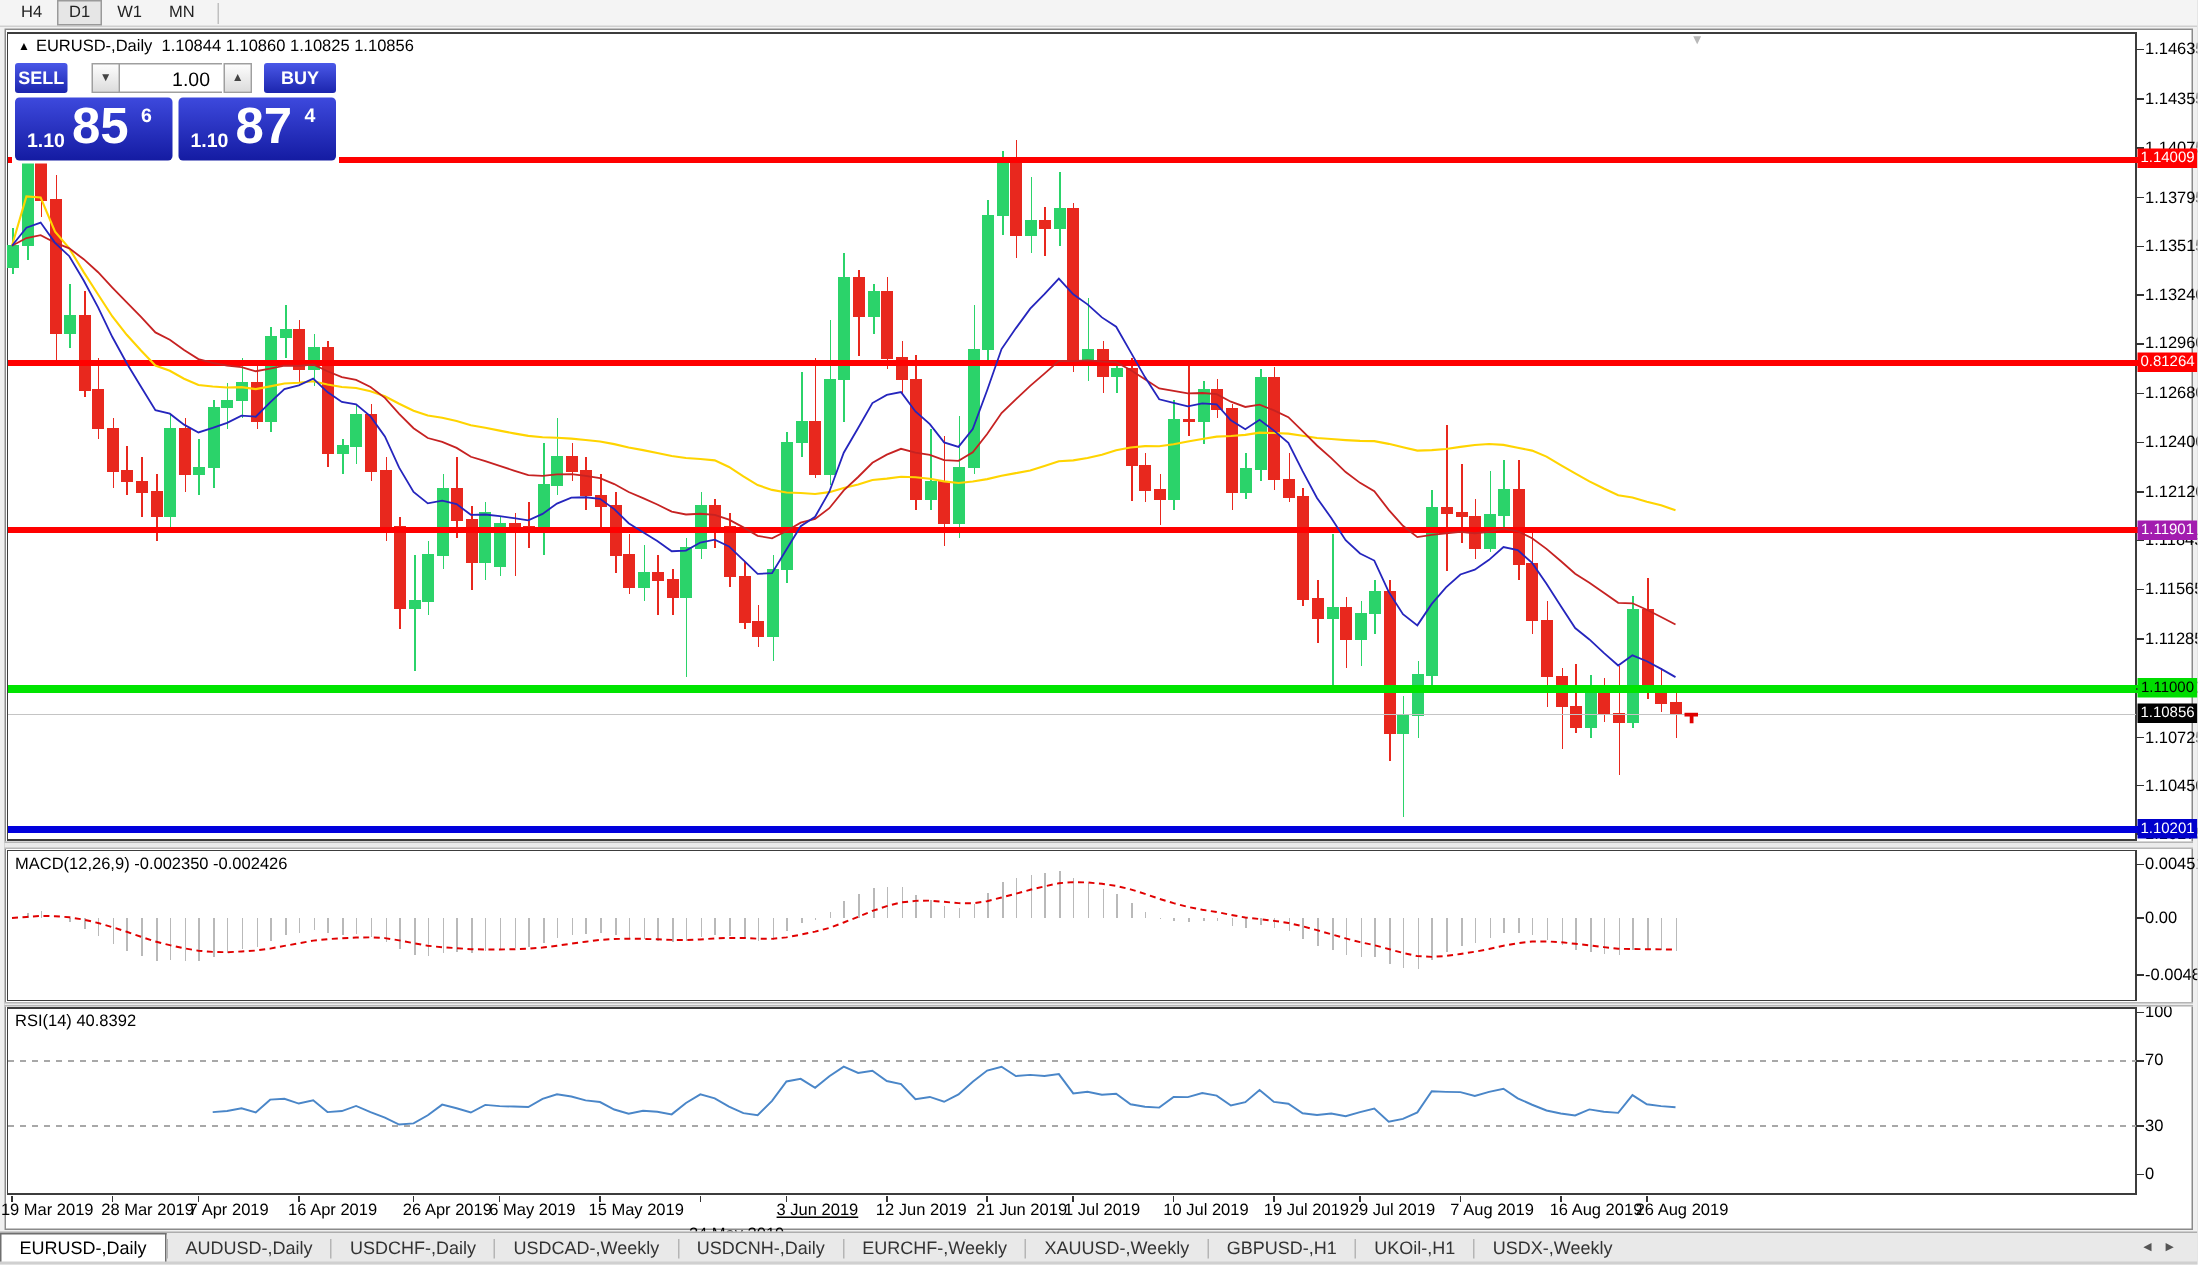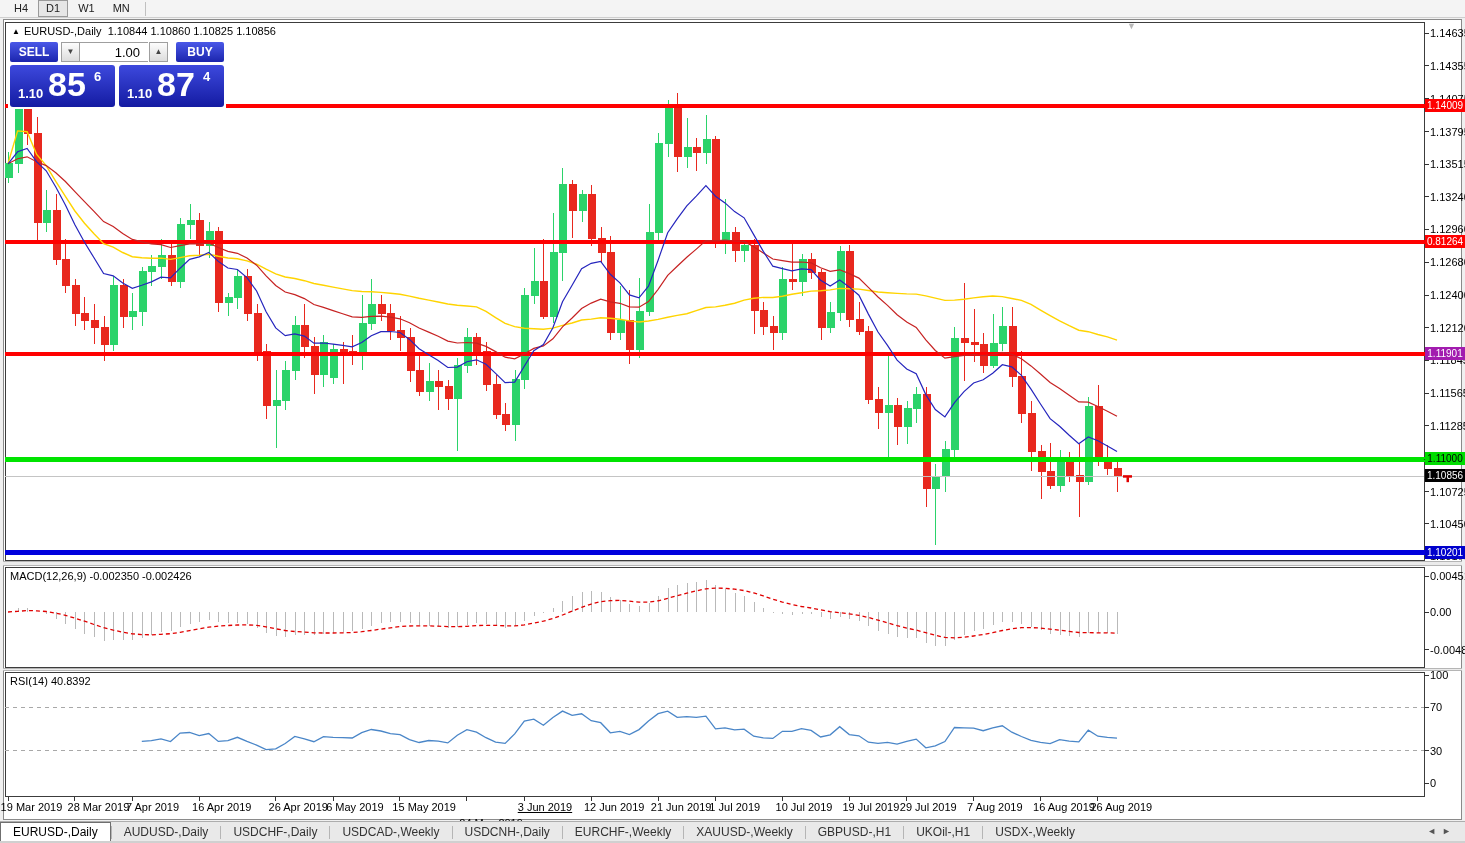--- a/index.html
+++ b/index.html
@@ -13,21 +13,21 @@
   #client{position:absolute;left:3px;top:19px;width:1459px;height:801px;background:#ffffff;border:1px solid #8a8a8a;box-sizing:border-box;}
   #cv{position:absolute;left:0;top:0;}
   
   .psep{position:absolute;left:3px;width:1459px;background:#ebebeb;border-top:1px solid #b5b5b5;border-bottom:1px solid #b5b5b5;box-sizing:border-box;}
   
   #chartHeader{position:absolute;left:12px;top:25px;font-size:11px;color:#000;white-space:nowrap;}
   #chartHeader .tri{font-size:8px;vertical-align:1px;margin-right:4px;}
   
   #tradePanel{position:absolute;left:8px;top:41px;width:218px;height:68px;background:#fff;}
   .tpbtn{position:absolute;top:1px;height:20px;border-radius:2px;background:linear-gradient(#4a58e8,#1b25ad);color:#fff;font-size:12px;font-weight:bold;text-align:center;line-height:20px;cursor:pointer;}
-  #sellBtn{left:2px;width:48px;}
+  #sellBtn{left:2px;width:35px;}
   #buyBtn{right:2px;width:48px;}
   .spinbtn{position:absolute;top:1px;width:19px;height:20px;background:linear-gradient(#fdfdfd,#dcdcdc);border:1px solid #9f9f9f;box-sizing:border-box;text-align:center;line-height:18px;font-size:8px;color:#444;cursor:pointer;}
   #volDown{left:53px;}
   #volUp{left:141px;}
   #volInput{position:absolute;left:72px;top:1px;width:68px;height:20px;border:1px solid #9f9f9f;border-left:none;border-right:none;box-sizing:border-box;font-size:13px;text-align:right;padding-right:8px;font-family:"Liberation Sans",sans-serif;}
   .bigquote{position:absolute;top:24px;height:42px;border-radius:3px;background:linear-gradient(#3d49dd,#141ba2);color:#fff;cursor:pointer;}
   #sellQuote{left:2px;width:105px;}
   #buyQuote{left:111px;width:105px;}
   .bq-small{position:absolute;left:8px;bottom:6px;font-size:13px;font-weight:bold;}
   .bq-big{position:absolute;left:38px;top:0px;font-size:34px;font-weight:bold;letter-spacing:0px;}

